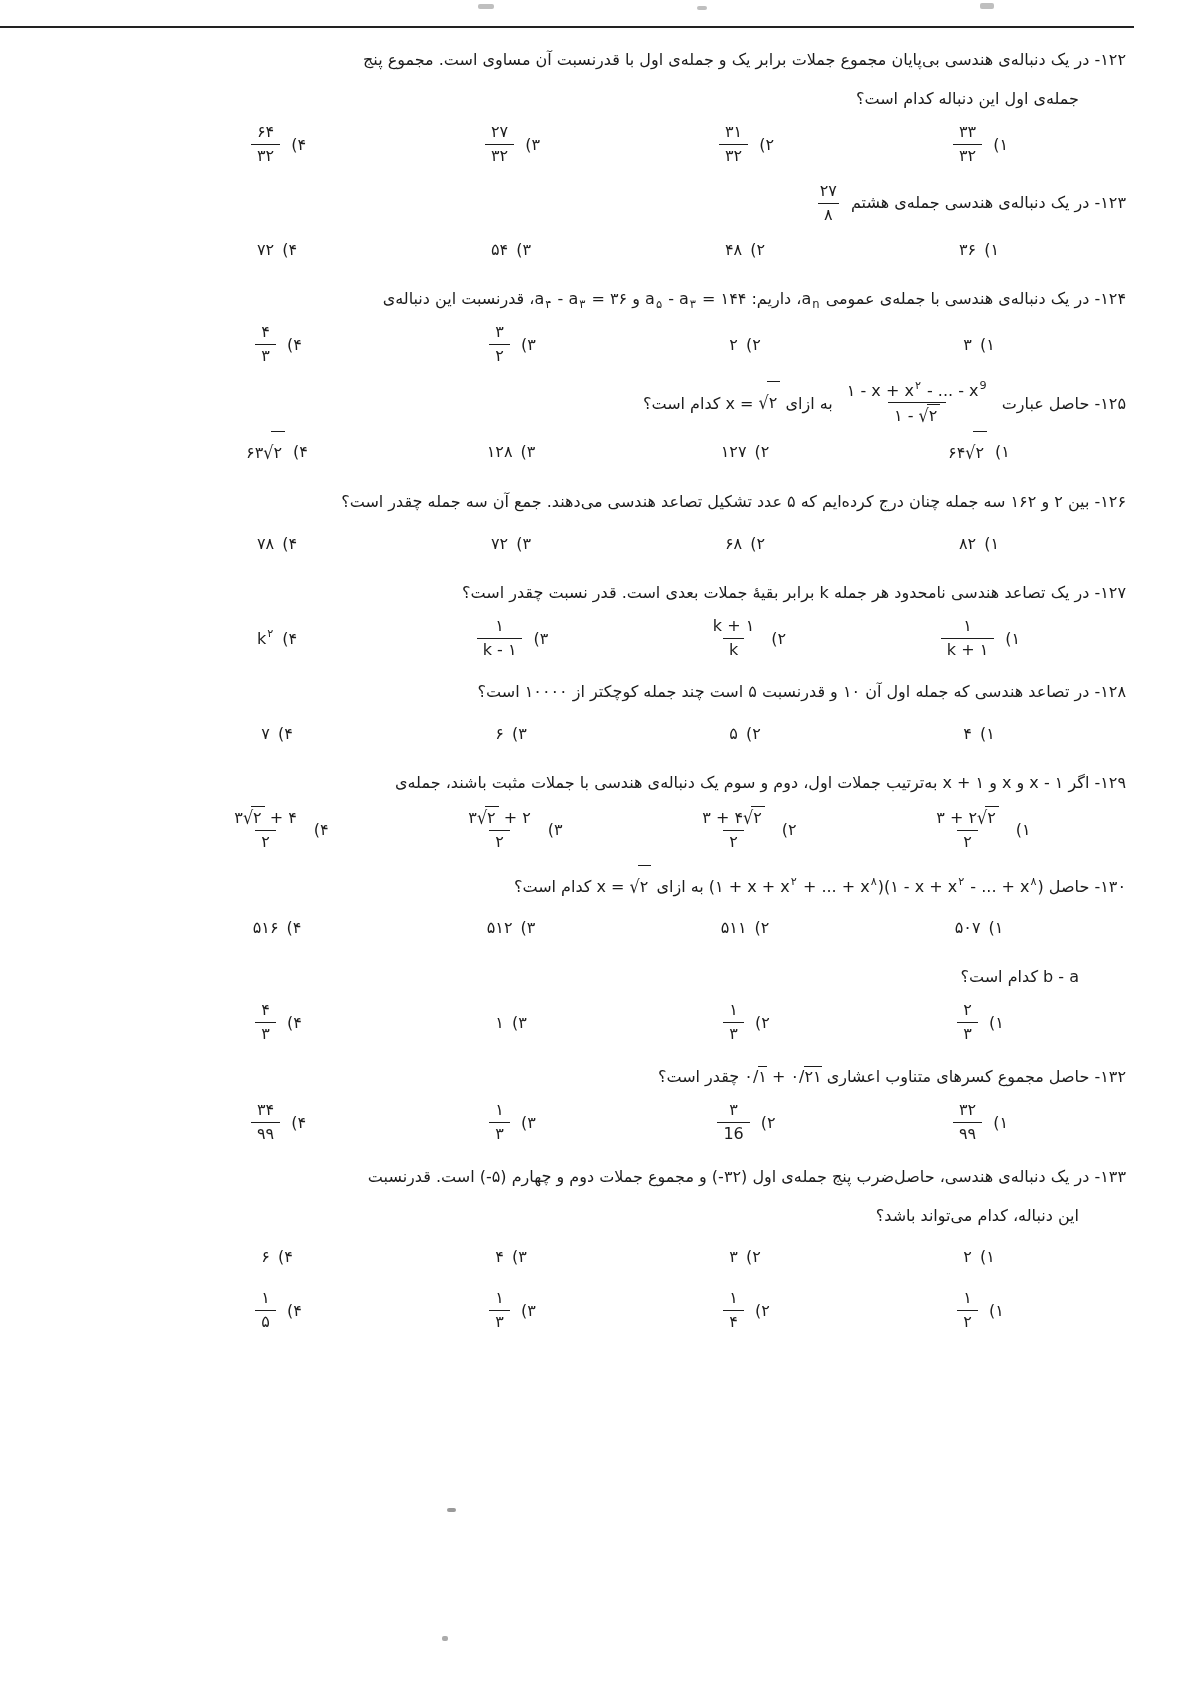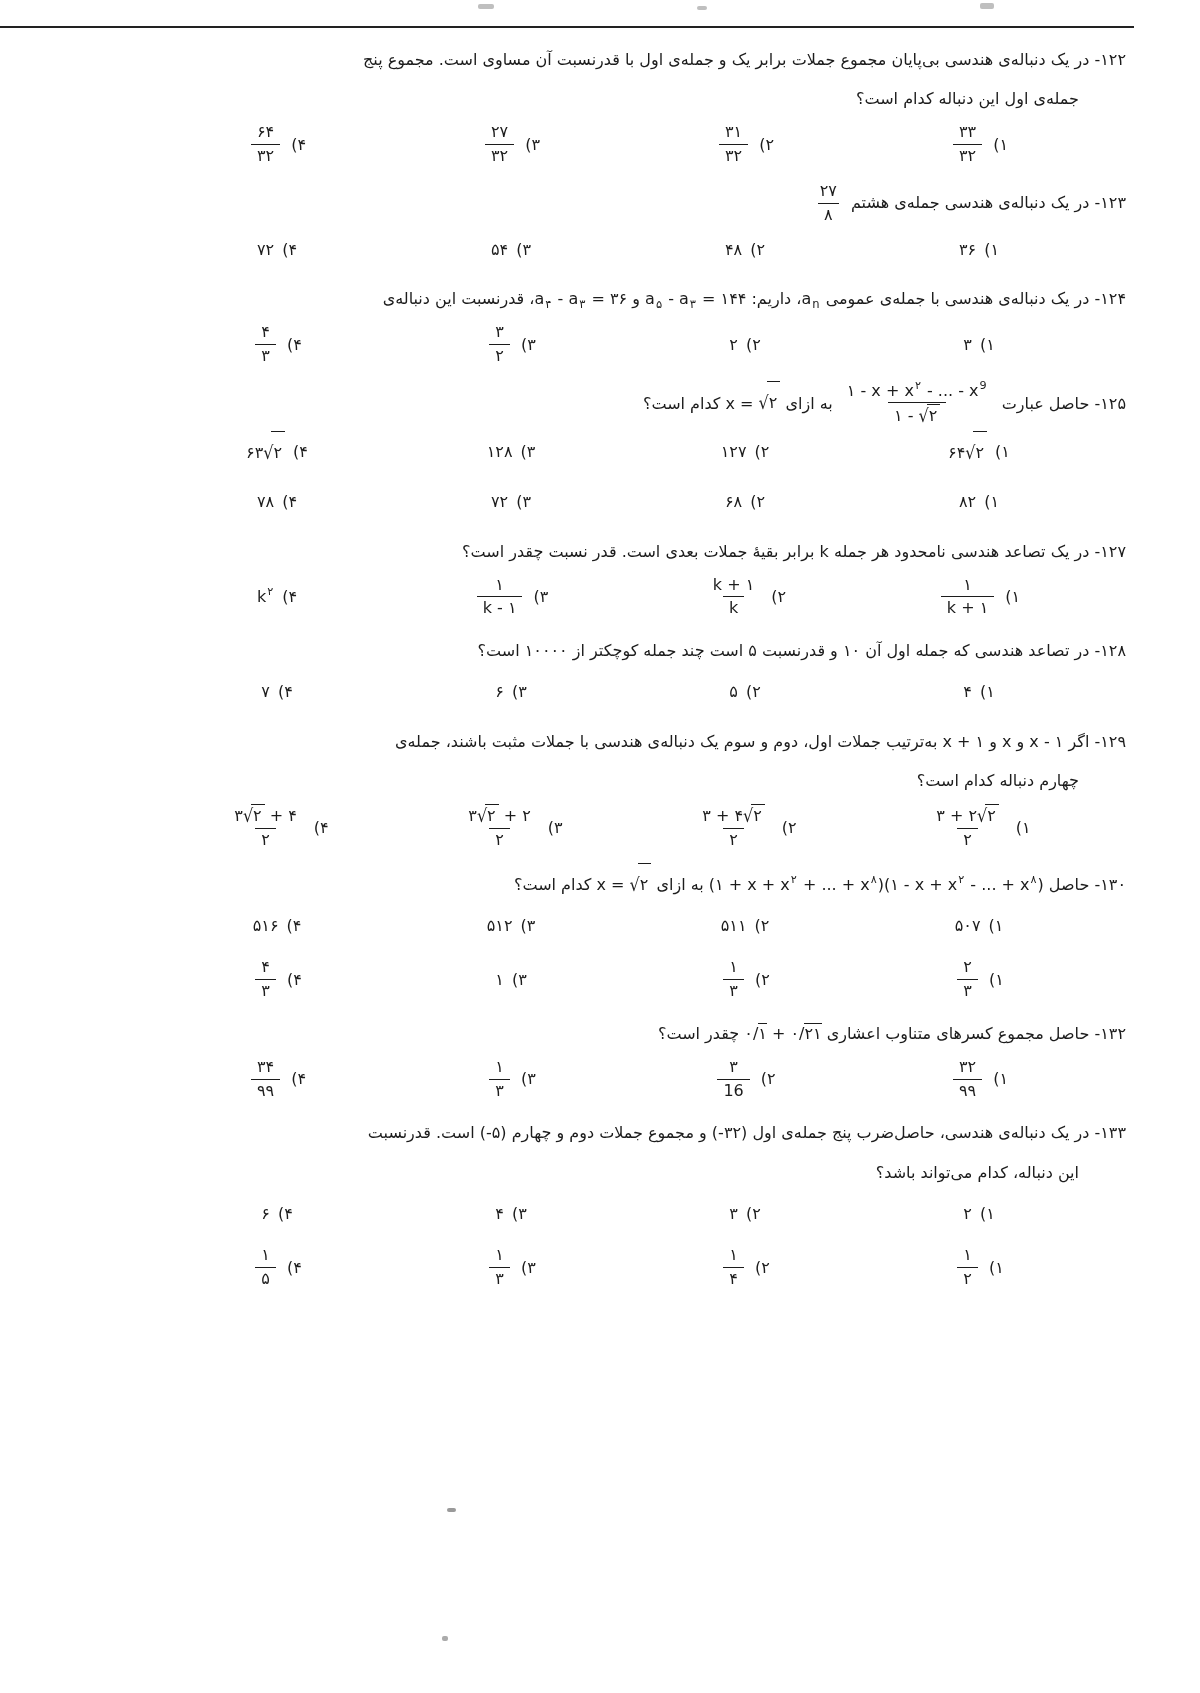--- a/index.html
+++ b/index.html
@@ -153,20 +153,21 @@
             <span class="opt-label">۳)</span>
             <span class="opt-val"><span class="m-run">۱۲۸</span></span>
           </div>
           <div class="option">
             <span class="opt-label">۴)</span>
             <span class="opt-val"><span class="m-run">۶۳</span><span class="sqrt"><span class="sqrt-sign">√</span><span class="sqrt-rad">۲</span></span></span>
           </div>
         </div>
       </div>
       <div class="question">
+        <div class="qline"><span class="qnum">۱۲۶-</span> <span class="qtext">بین ۲ و ۱۶۲ سه جمله چنان درج کرده‌ایم که ۵ عدد تشکیل تصاعد هندسی می‌دهند. جمع آن سه جمله چقدر است؟</span></div>
         <div class="opts">
           <div class="option">
             <span class="opt-label">۱)</span>
             <span class="opt-val"><span class="m-run">۸۲</span></span>
           </div>
           <div class="option">
             <span class="opt-label">۲)</span>
             <span class="opt-val"><span class="m-run">۶۸</span></span>
           </div>
           <div class="option">
@@ -225,21 +226,20 @@
             <span class="opt-val"><span class="m-run">۶</span></span>
           </div>
           <div class="option">
             <span class="opt-label">۴)</span>
             <span class="opt-val"><span class="m-run">۷</span></span>
           </div>
         </div>
       </div>
       <div class="question">
         <div class="qline"><span class="qnum">۱۲۹-</span> <span class="qtext">اگر </span><span class="m"><span class="m-run">x - ۱</span></span><span class="qtext"> و </span><span class="m"><span class="m-run">x</span></span><span class="qtext"> و </span><span class="m"><span class="m-run">x + ۱</span></span><span class="qtext"> به‌ترتیب جملات اول، دوم و سوم یک دنباله‌ی هندسی با جملات مثبت باشند، جمله‌ی</span></div>
-        <div class="qline cont"><span class="qtext">چهارم دنباله کدام است؟</span></div>
         <div class="opts">
           <div class="option">
             <span class="opt-label">۱)</span>
             <span class="opt-val"><span class="frac">
                 <span class="fnum"><span class="m-run">۳ + ۲</span><span class="sqrt"><span class="sqrt-sign">√</span><span class="sqrt-rad">۲</span></span></span>
                 <span class="fden">۲</span>
               </span></span>
           </div>
           <div class="option">
             <span class="opt-label">۲)</span>
@@ -279,20 +279,21 @@
             <span class="opt-label">۳)</span>
             <span class="opt-val"><span class="m-run">۵۱۲</span></span>
           </div>
           <div class="option">
             <span class="opt-label">۴)</span>
             <span class="opt-val"><span class="m-run">۵۱۶</span></span>
           </div>
         </div>
       </div>
       <div class="question">
+        <div class="qline cont"><span class="m"><span class="m-run">b - a</span></span><span class="qtext"> کدام است؟</span></div>
         <div class="opts">
           <div class="option">
             <span class="opt-label">۱)</span>
             <span class="opt-val"><span class="frac">
                 <span class="fnum">۲</span>
                 <span class="fden">۳</span>
               </span></span>
           </div>
           <div class="option">
             <span class="opt-label">۲)</span>

